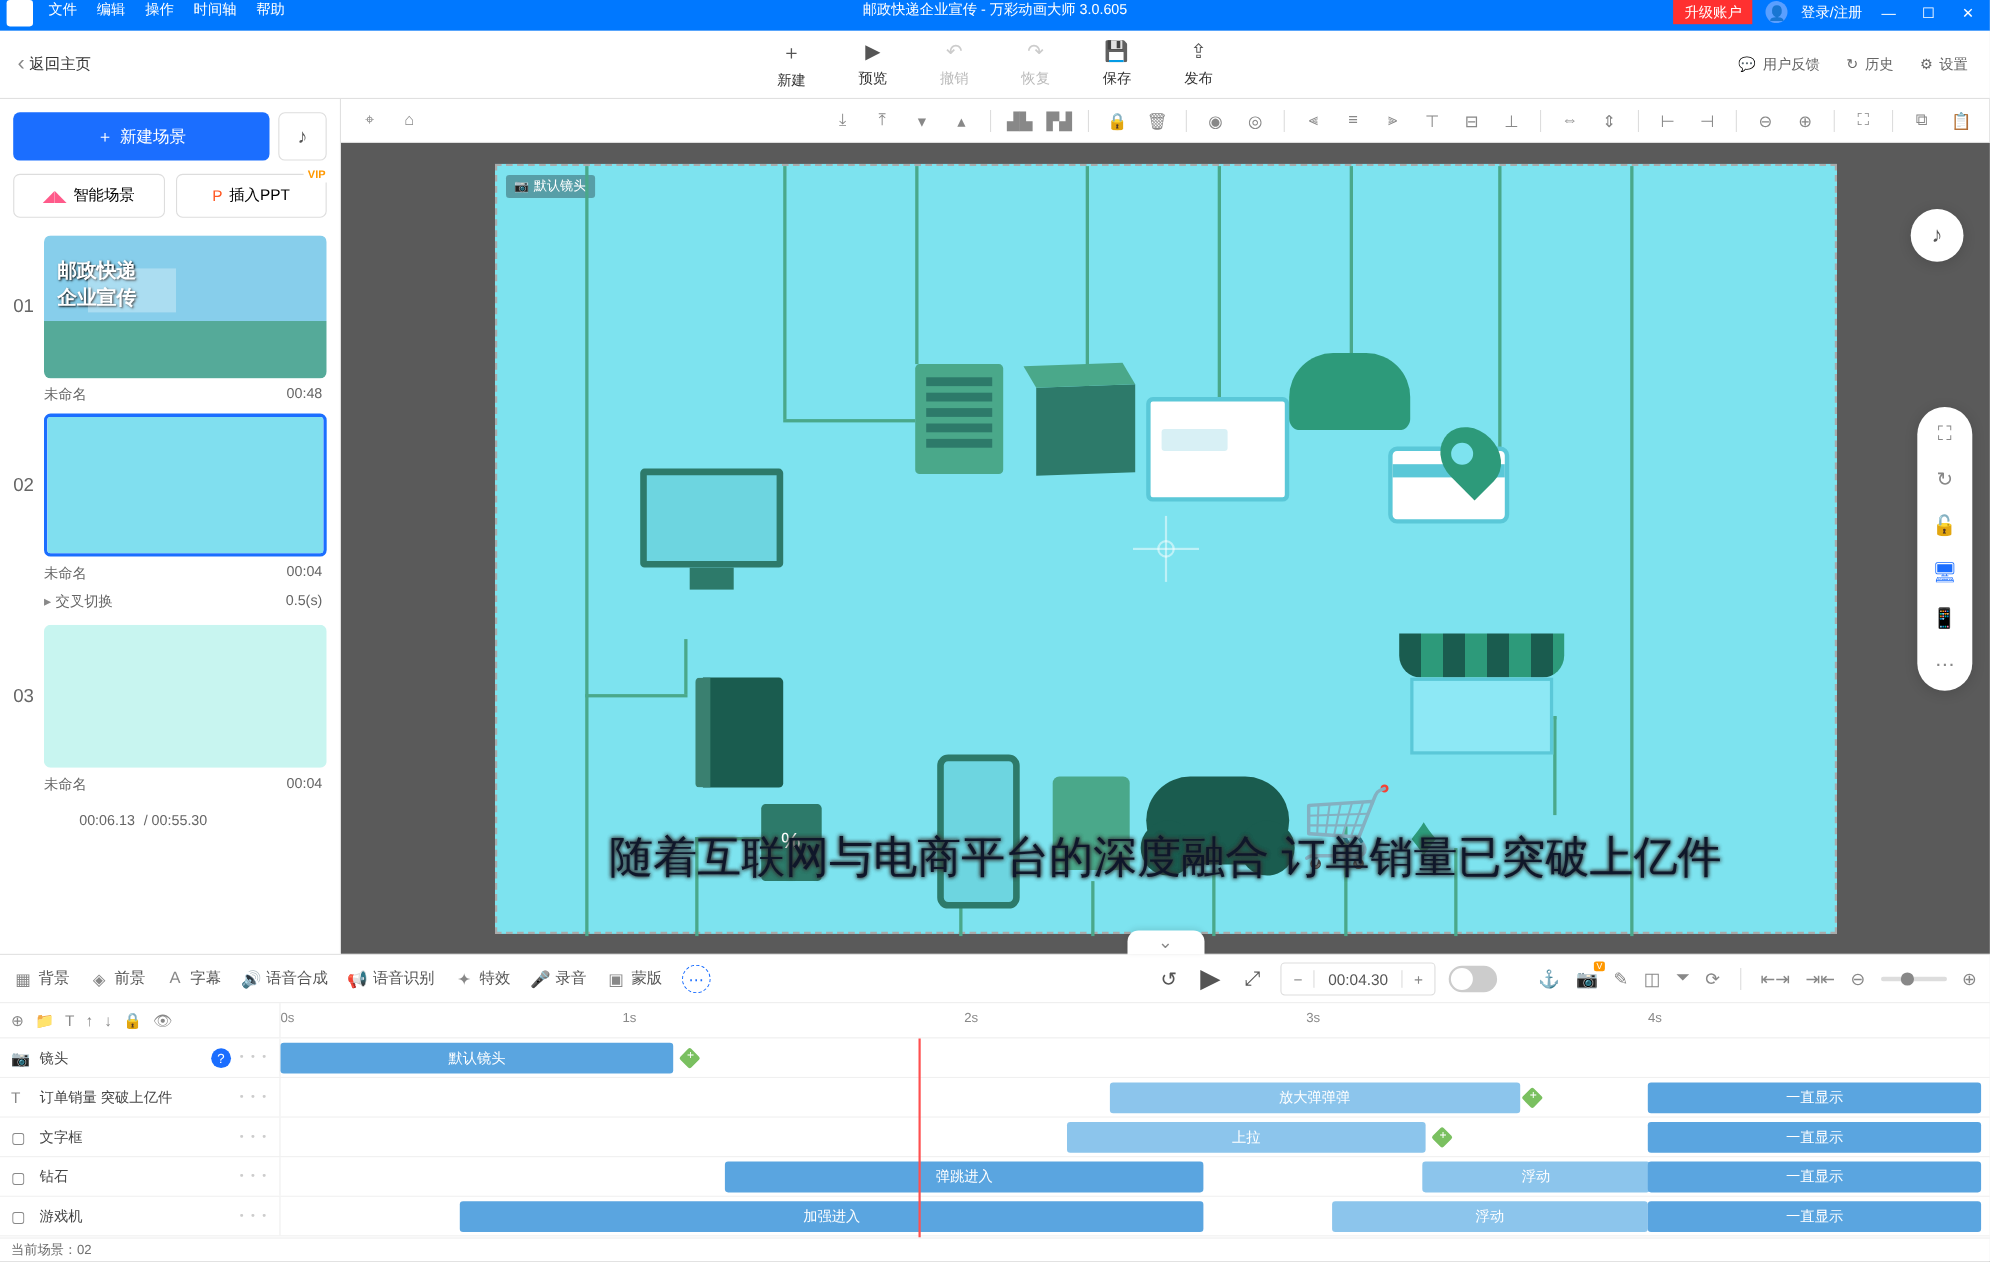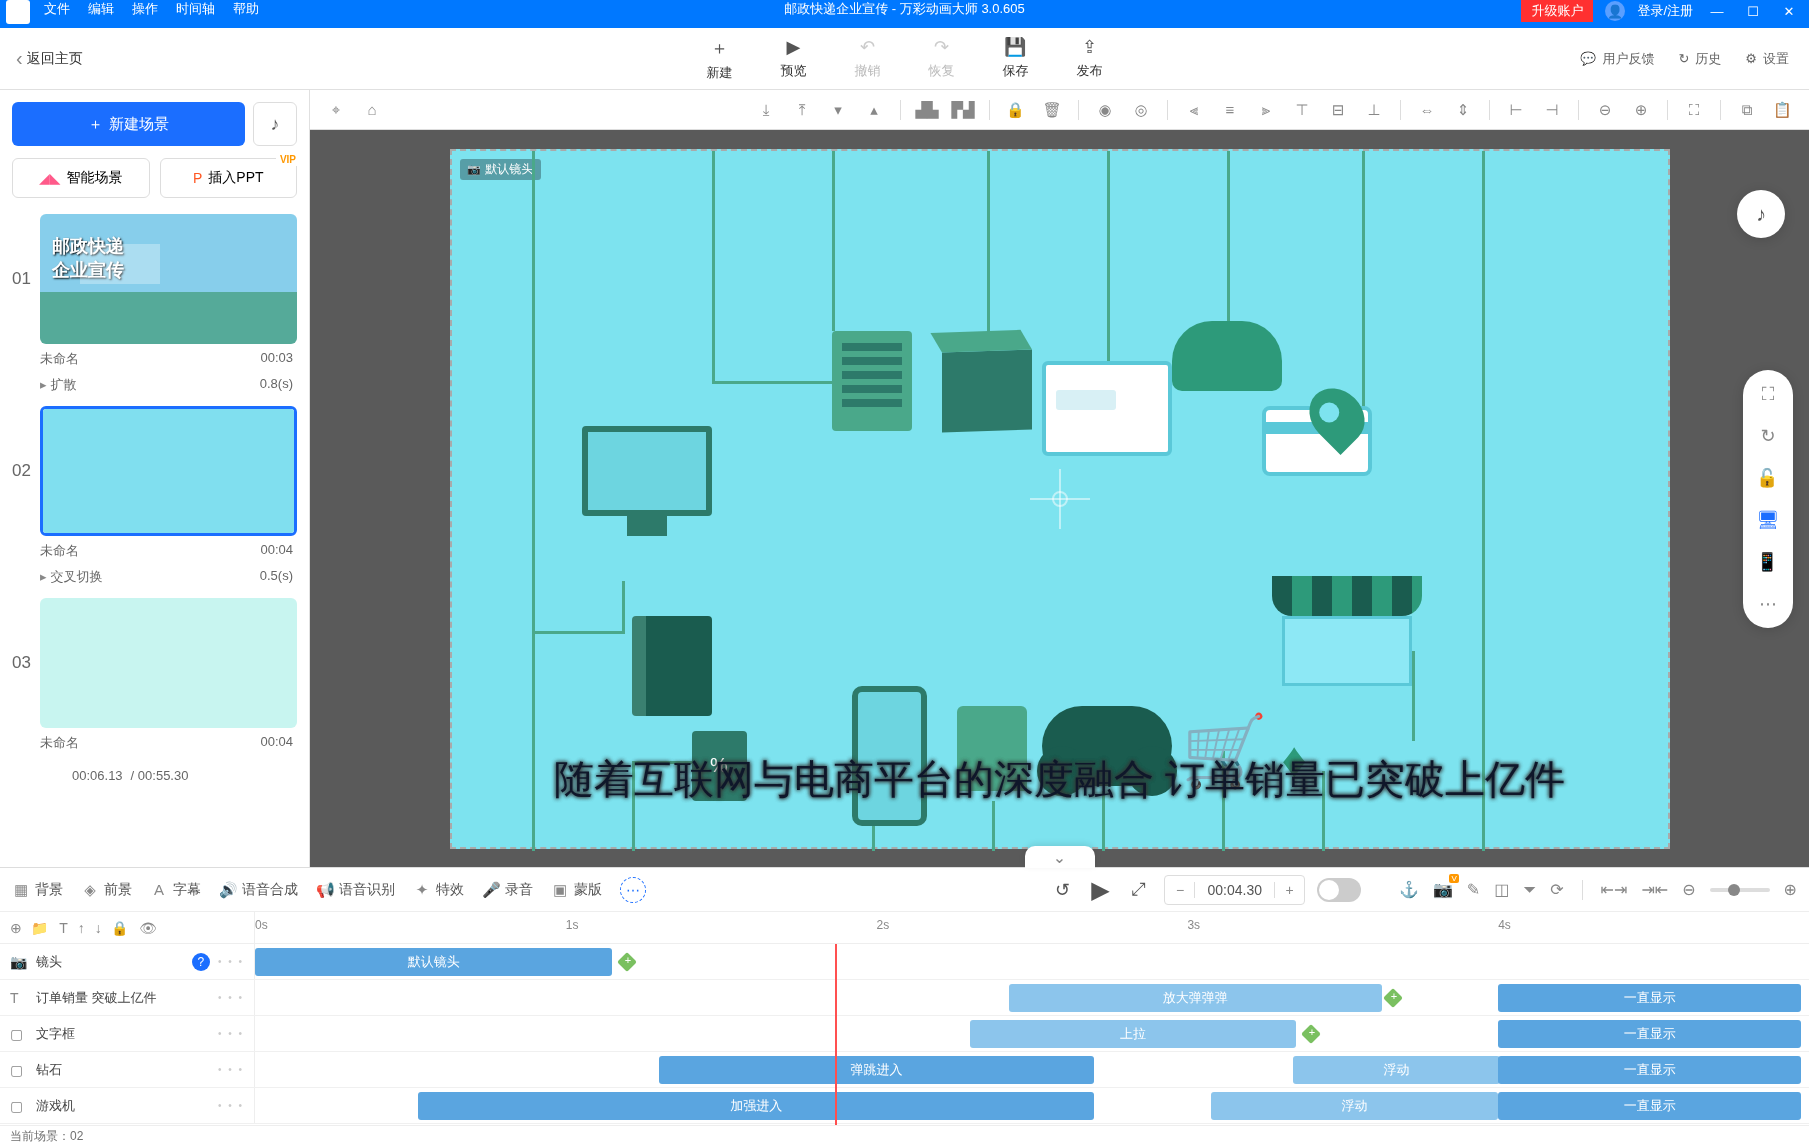--- a/index.html
+++ b/index.html
@@ -239,25 +239,21 @@
       <div class="scene-num">01</div>
       <div class="scene-thumb">
               <div class="scene-thumb-inner thumb1">
                 <div style="position:absolute;top:20px;left:12px;color:#fff;font-weight:bold;font-size:18px;text-shadow:1px 1px 2px #000;white-space:pre">邮政快递
 企业宣传</div>
               </div>
             </div>
     </div>
     <div class="scene-meta">
             <span>未命名</span>
-            <span>00:03</span>
-          </div>
-    <div class="transition-row">
-            <span><span class="icon">▸</span><span>扩散</span></span>
-            <span>0.8(s)</span>
+            <span>00:48</span>
           </div>
   </div>
         <div class="scene-item">
     <div class="scene-row">
       <div class="scene-num">02</div>
       <div class="scene-thumb selected">
               <div class="scene-thumb-inner thumb2"></div>
             </div>
     </div>
     <div class="scene-meta">

